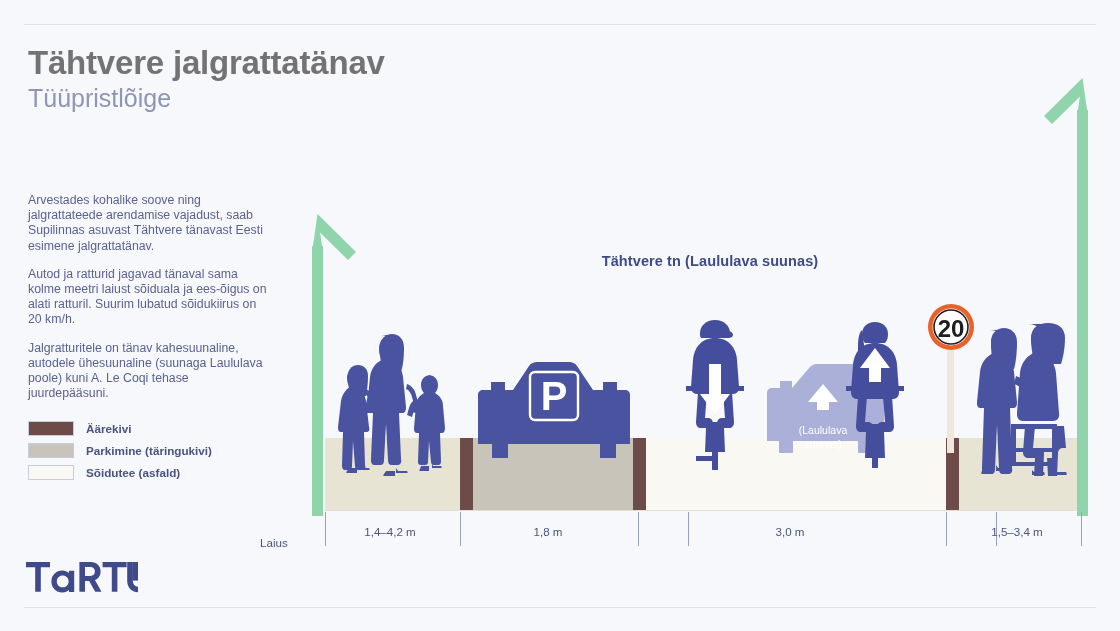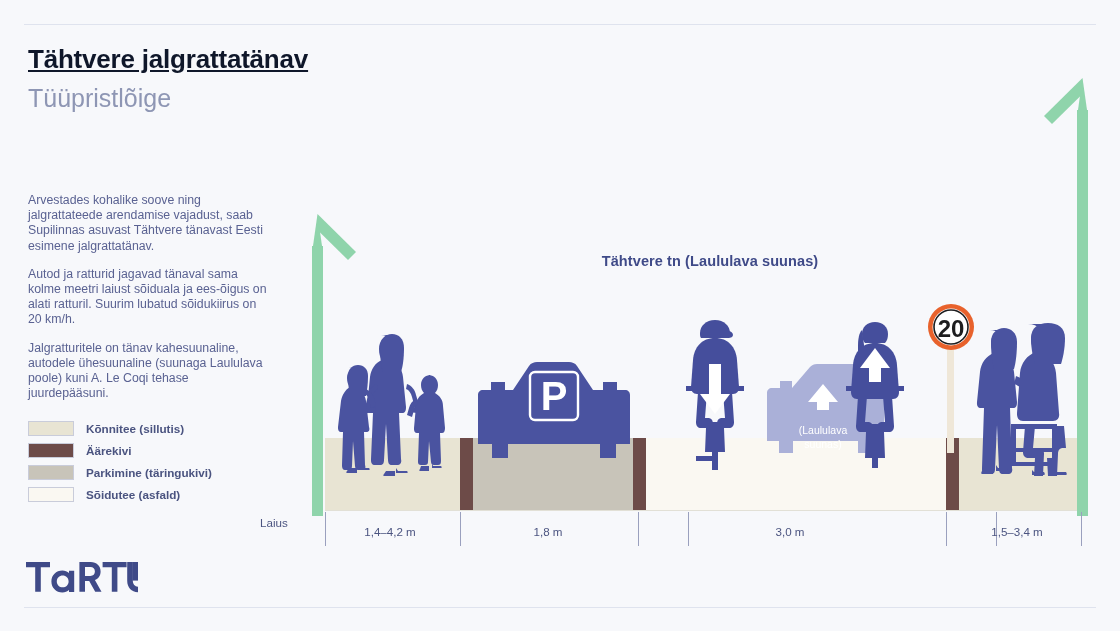--- a/index.html
+++ b/index.html
@@ -13,23 +13,22 @@
   }
   .page{position:absolute;inset:0;background:#f7f8fb;}
 
   
   .rule-top{position:absolute;left:24px;top:24px;width:1072px;height:1px;background:#dfe3ee;}
   .rule-bottom{position:absolute;left:24px;top:607px;width:1072px;height:1px;background:#dfe3ee;}
 
   
   .title{
     position:absolute;left:28px;top:44px;
-    font-size:26px;font-weight:bold;letter-spacing:-0.2px;
-    color:#0f172a;
-    text-decoration:underline;
+    font-size:33px;font-weight:bold;letter-spacing:-0.2px;
+    color:#737373;
   }
   .subtitle{
     position:absolute;left:28px;top:84px;
     font-size:25px;font-weight:normal;
     color:#8e96b4;
   }
 
   
   .copy{position:absolute;left:28px;top:193px;width:244px;}
   .copy p{
@@ -76,21 +75,21 @@
   .garrow{position:absolute;}
 
   
   .measure{position:absolute;left:260px;top:512px;width:830px;height:38px;}
   .tick{position:absolute;top:0;width:1px;height:34px;background:#9aa0be;}
   .mlabel{
     position:absolute;top:13px;
     font-size:11.6px;color:#4b5480;text-align:center;
     transform:translateX(-50%);white-space:nowrap;
   }
-  .mlabel.laius{transform:none;left:0;top:4px;}
+  .mlabel.laius{transform:none;left:0;top:24px;}
 
   
   .fig{position:absolute;}
   .fig svg{display:block;overflow:visible;}
 
   
   .sign{position:absolute;left:926px;top:303px;text-decoration:underline;}
 </style>
 </head>
 <body>
@@ -103,24 +102,20 @@
   <div class="title">Tähtvere jalgrattatänav</div>
   <div class="subtitle">Tüüpristlõige</div>
 
   <div class="copy">
     <p>Arvestades kohalike soove ning jalgrattateede arendamise vajadust, saab Supilinnas asuvast Tähtvere tänavast Eesti esimene jalgrattatänav.</p>
     <p>Autod ja ratturid jagavad tänaval sama kolme meetri laiust sõiduala ja ees-õigus on alati ratturil. Suurim lubatud sõidukiirus on 20 km/h.</p>
     <p>Jalgratturitele on tänav kahesuunaline, autodele ühesuunaline (suunaga Laululava poole) kuni A. Le Coqi tehase juurdepääsuni.</p>
   </div>
 
   <div class="legend">
-    <div class="legend-row">
-      <span class="legend-sw" style="background:#e8e4d3"></span>
-      <span class="legend-label">Kõnnitee (sillutis)</span>
-    </div>
     <div class="legend-row">
       <span class="legend-sw" style="background:#6d4b48"></span>
       <span class="legend-label">Äärekivi</span>
     </div>
     <div class="legend-row">
       <span class="legend-sw" style="background:#c8c4b9"></span>
       <span class="legend-label">Parkimine (täringukivi)</span>
     </div>
     <div class="legend-row">
       <span class="legend-sw" style="background:#faf8f2"></span>

